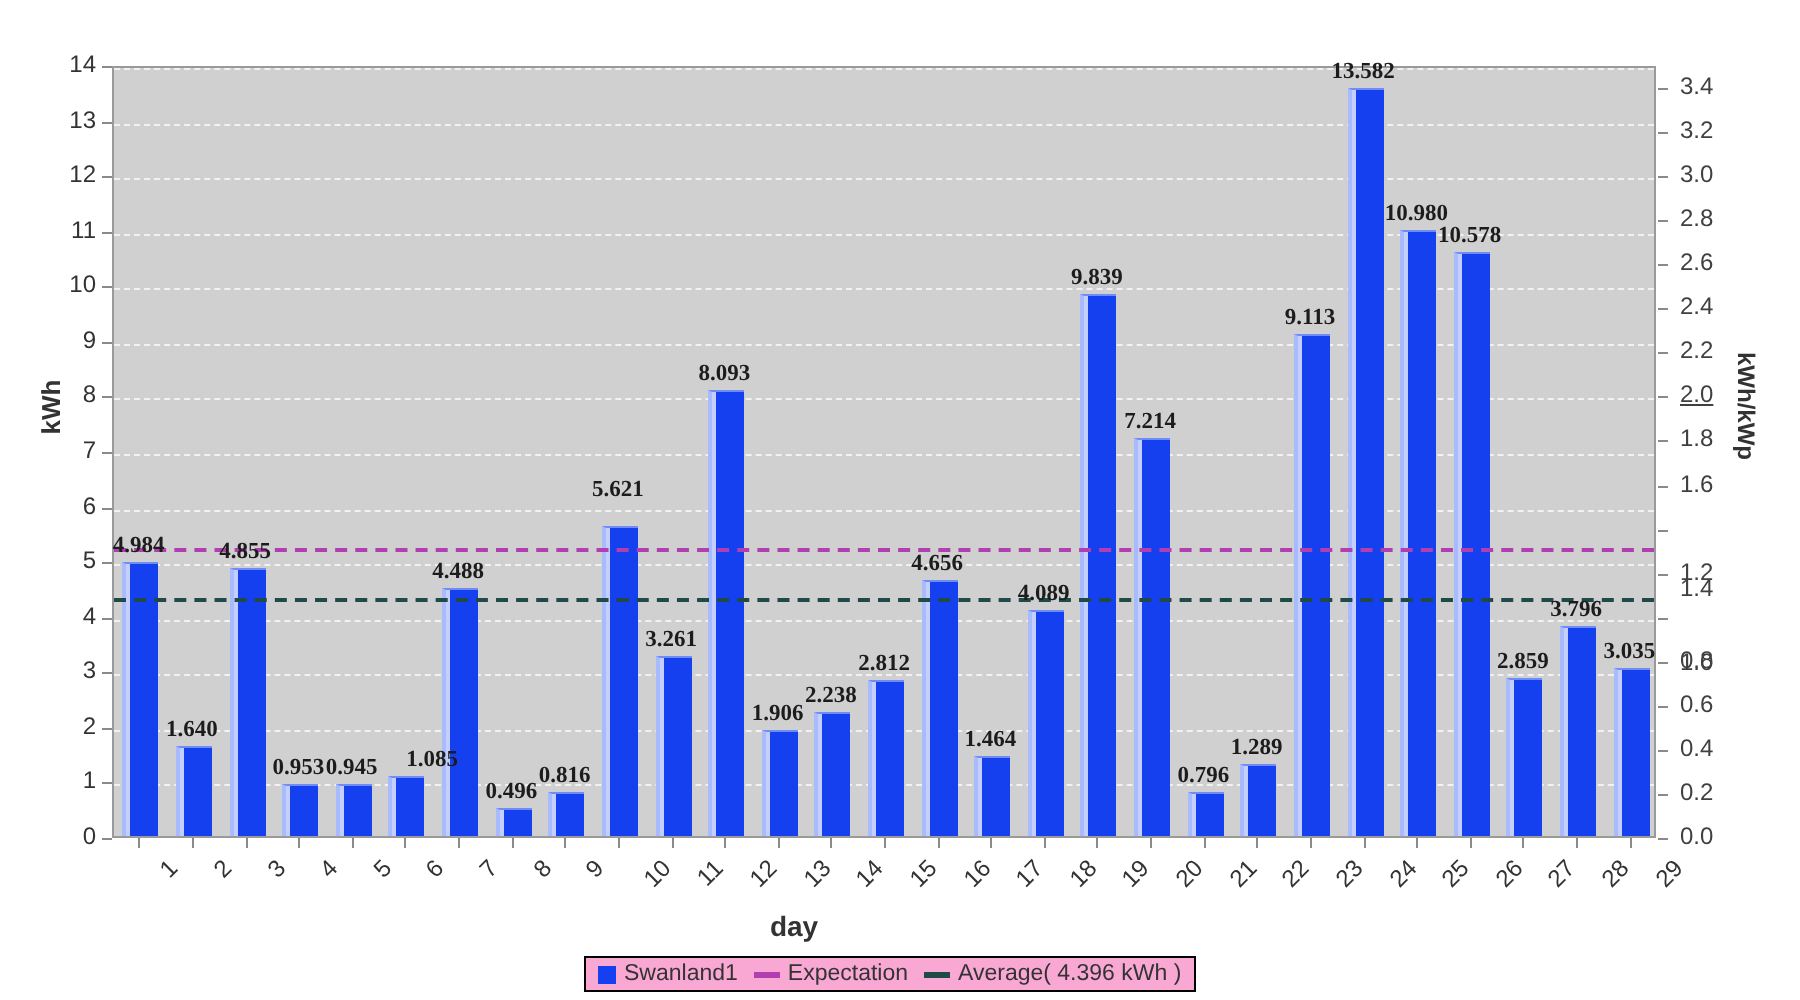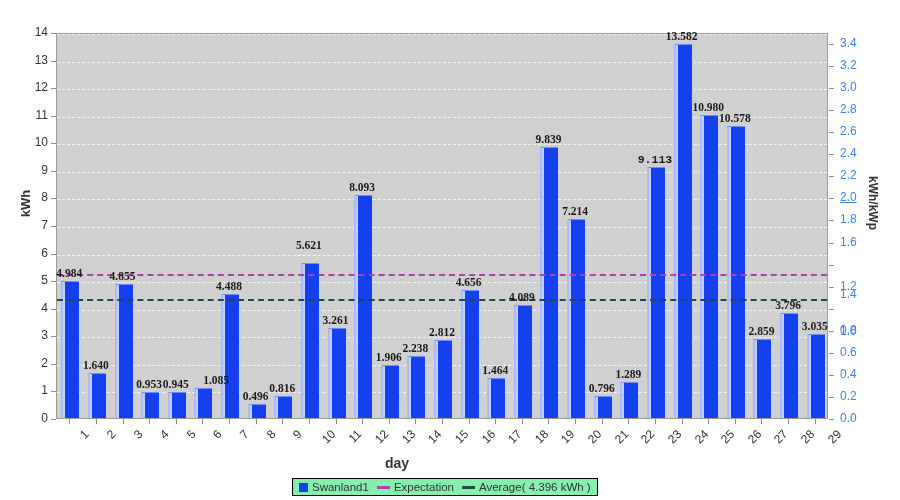--- a/index.html
+++ b/index.html
@@ -61,21 +61,21 @@
   }
   .ylabel{
     position:absolute;
     text-align:right;
     font-size:12px;color:#333;
     white-space:nowrap;
   }
   .ylabel-right{
     position:absolute;
     text-align:left;
-    font-size:12px;color:#3b82f6;
+    font-size:12px;color:#404040;
     white-space:nowrap;
   }
   .tickmark{
     position:absolute;
     width:5px;height:0;border-top:1px solid #8a8a8a;
   }
 
   
   .bar{
     position:absolute;
@@ -120,21 +120,21 @@
     top:419px;width:0;height:5px;
     border-left:1px solid #8a8a8a;
   }
 
   
   #legend{
     position:absolute;
     left:292px;top:478px;
     height:18px;
     border:1px solid #000;
-    background:#86efac;
+    background:#f9a8d4;
     display:flex;align-items:center;
     padding:0 6px;
     gap:8px;
     box-sizing:border-box;
   }
   .legend-item{display:flex;align-items:center;gap:4px;}
   .legend-swatch-box{width:9px;height:9px;background:#1540f0;display:inline-block;}
   .legend-swatch-line{width:13px;height:0;border-top:3px solid #b13fb1;display:inline-block;}
   .legend-swatch-line.avg{border-top-color:#1f4a45;}
   .legend-text{font-size:11.5px;color:#333;white-space:nowrap;}
@@ -422,20 +422,20 @@
     <div class="bar-label" style="left: 366.759px; width: 44px; top: 351.449px;">1.906</div>
     <div class="bar-label" style="left: 393.379px; width: 44px; top: 342.295px;">2.238</div>
     <div class="bar-label" style="left: 420px; width: 44px; top: 326.469px;">2.812</div>
     <div class="bar-label" style="left: 446.621px; width: 44px; top: 275.627px;">4.656</div>
     <div class="bar-label" style="left: 473.241px; width: 44px; top: 363.635px;">1.464</div>
     <div class="bar-label" style="left: 499.862px; width: 44px; top: 291.26px;">4.089</div>
     <div class="bar-label" style="left: 526.483px; width: 44px; top: 132.725px;">9.839</div>
     <div class="bar-label" style="left: 553.103px; width: 44px; top: 205.1px;">7.214</div>
     <div class="bar-label" style="left: 579.724px; width: 44px; top: 382.053px;">0.796</div>
     <div class="bar-label" style="left: 606.345px; width: 44px; top: 368.46px;">1.289</div>
-    <div class="bar-label" style="left: 632.966px; width: 44px; top: 152.742px; font-family: Liberation Mono, monospace;">9.113</div>
+    <div class="bar-label" style="left: 632.966px; width: 44px; top: 152.742px;">9.113</div>
     <div class="bar-label" style="left: 659.586px; width: 44px; top: 29.5249px;">13.582</div>
     <div class="bar-label" style="left: 686.207px; width: 44px; top: 101.266px;">10.980</div>
     <div class="bar-label" style="left: 712.828px; width: 44px; top: 112.349px;">10.578</div>
     <div class="bar-label" style="left: 739.448px; width: 44px; top: 325.173px;">2.859</div>
     <div class="bar-label" style="left: 766.069px; width: 44px; top: 299.339px;">3.796</div>
     <div class="bar-label" style="left: 792.69px; width: 44px; top: 320.321px;">3.035</div>
   </div>
 
 </body></html>

